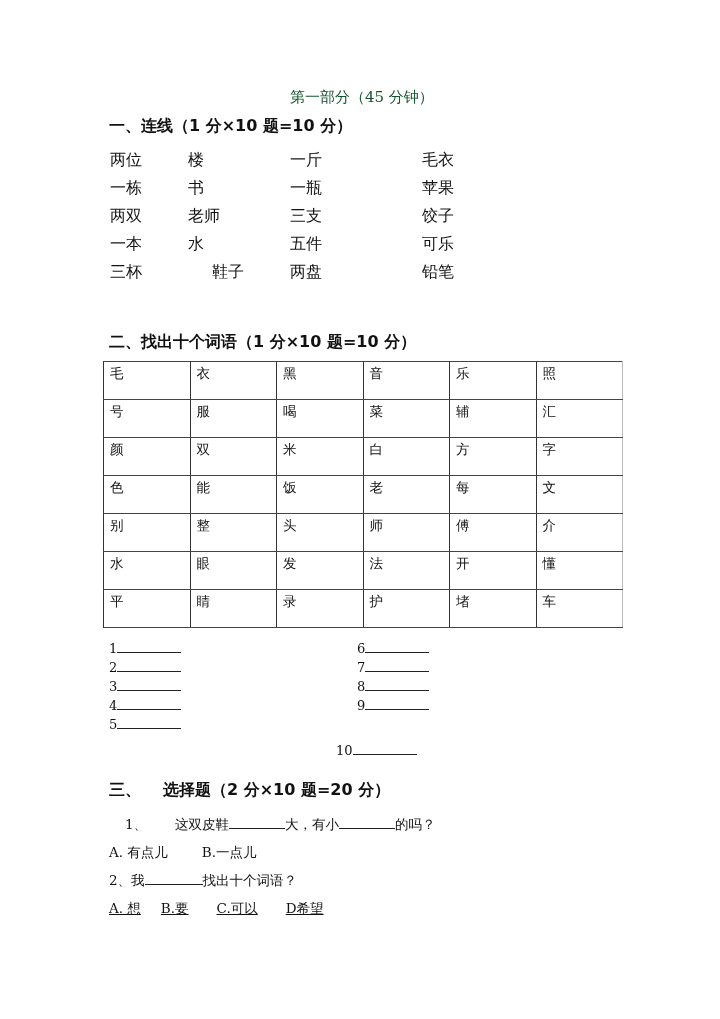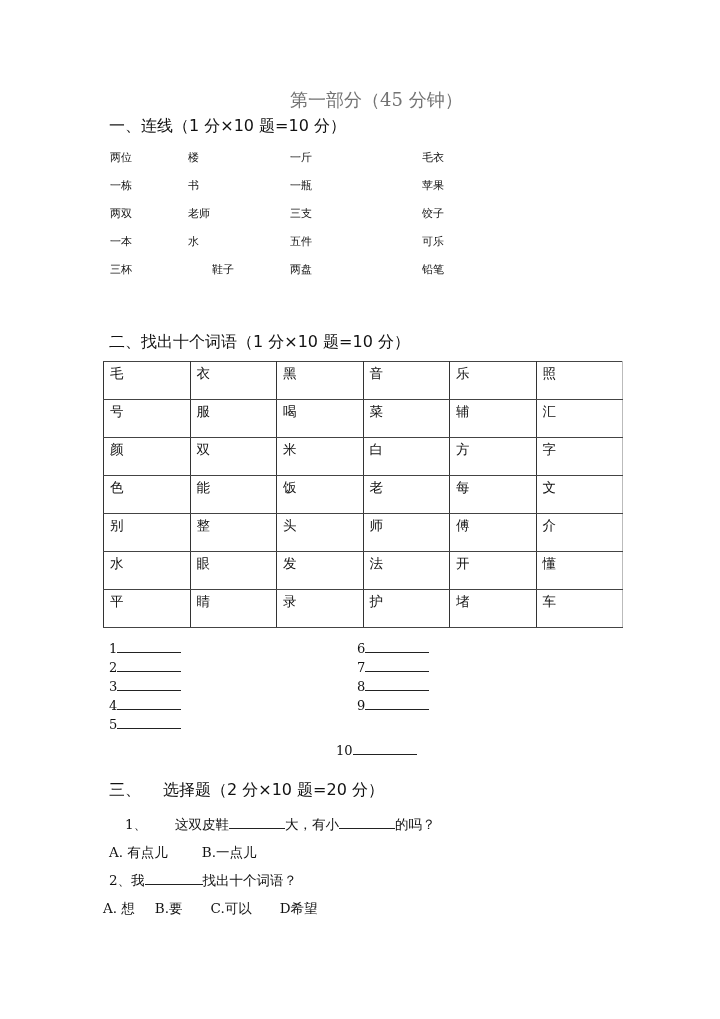--- a/index.html
+++ b/index.html
@@ -2,24 +2,24 @@
 <html><head>
 <meta charset="utf-8">
 <style>
   html, body { margin: 0; padding: 0; background: #ffffff; }
   body {
     width: 720px; height: 1019px; position: relative; overflow: hidden;
     font-family: "DejaVu Serif", "Liberation Serif", serif;
     color: #111;
   }
   .abs { position: absolute; white-space: nowrap; }
-  .part-title { left: 290px; top: 88px; font-size: 18px; color: #737373; }
-  .h1 { font-size: 16px; font-weight: normal; font-family: "DejaVu Sans", "Liberation Sans", sans-serif; text-align: center; }
+  .part-title { left: 290px; top: 88px; font-size: 15px; color: #14532d; }
+  .h1 { font-size: 16px; font-weight: bold; font-family: "DejaVu Sans", "Liberation Sans", sans-serif; text-align: center; }
   .body-text { font-size: 13.5px; }
-  .match-cell { position: absolute; font-size: 11px; }
+  .match-cell { position: absolute; font-size: 16px; }
 
   table.grid {
     position: absolute; left: 103px; top: 361px;
     width: 520px; border-collapse: collapse; table-layout: fixed;
   }
   table.grid td {
     height: 38px; vertical-align: top; padding: 3px 6px 0 6px;
     font-size: 13.5px;
     border-top: 1px solid #444; border-bottom: 1px solid #444;
     border-left: 1px solid #333; border-right: 1px solid #333;
@@ -149,15 +149,15 @@
 <div class="abs body-text" style="left:109px; top:816px;margin-left:16px;">
   <span>1、</span><span style="display:inline-block; width:28px;"></span><span>这双皮鞋</span><span class="blank" style="width:56px;"></span><span>大，有小</span><span class="blank" style="width:56px;"></span><span>的吗？</span>
 </div>
 <div class="abs body-text" style="left:109px; top:844px;">
   <span>A. 有点儿</span><span style="display:inline-block; width:34px;"></span><span>B.一点儿</span>
 </div>
 
 <div class="abs body-text" style="left:109px; top:872px;">
   <span>2、我</span><span class="blank" style="width:58px;"></span><span>找出十个词语？</span>
 </div>
-<div class="abs body-text" style="left:103px; top:900px;">
+<div class="abs body-text" style="left:109px; top:900px;text-decoration:underline;">
   <span>A. 想</span><span style="display:inline-block; width:20px;"></span><span>B.要</span><span style="display:inline-block; width:28px;"></span><span>C.可以</span><span style="display:inline-block; width:28px;"></span><span>D希望</span>
 </div>
 
 </body></html>

